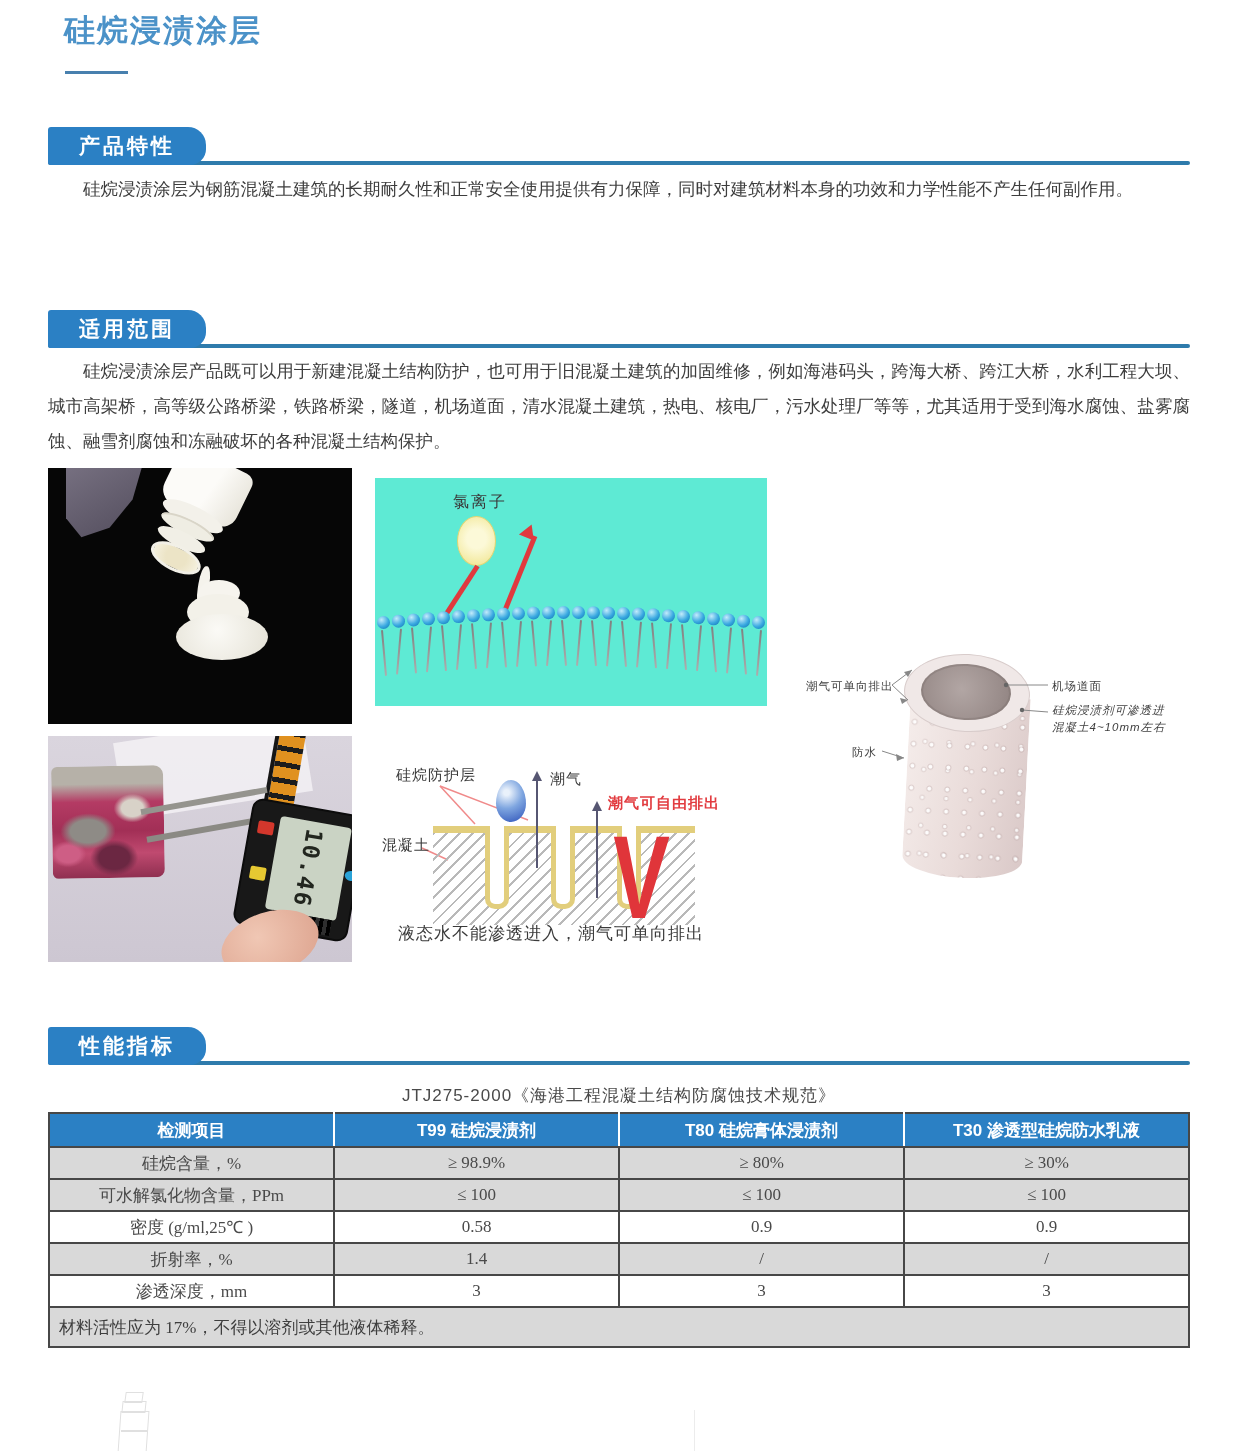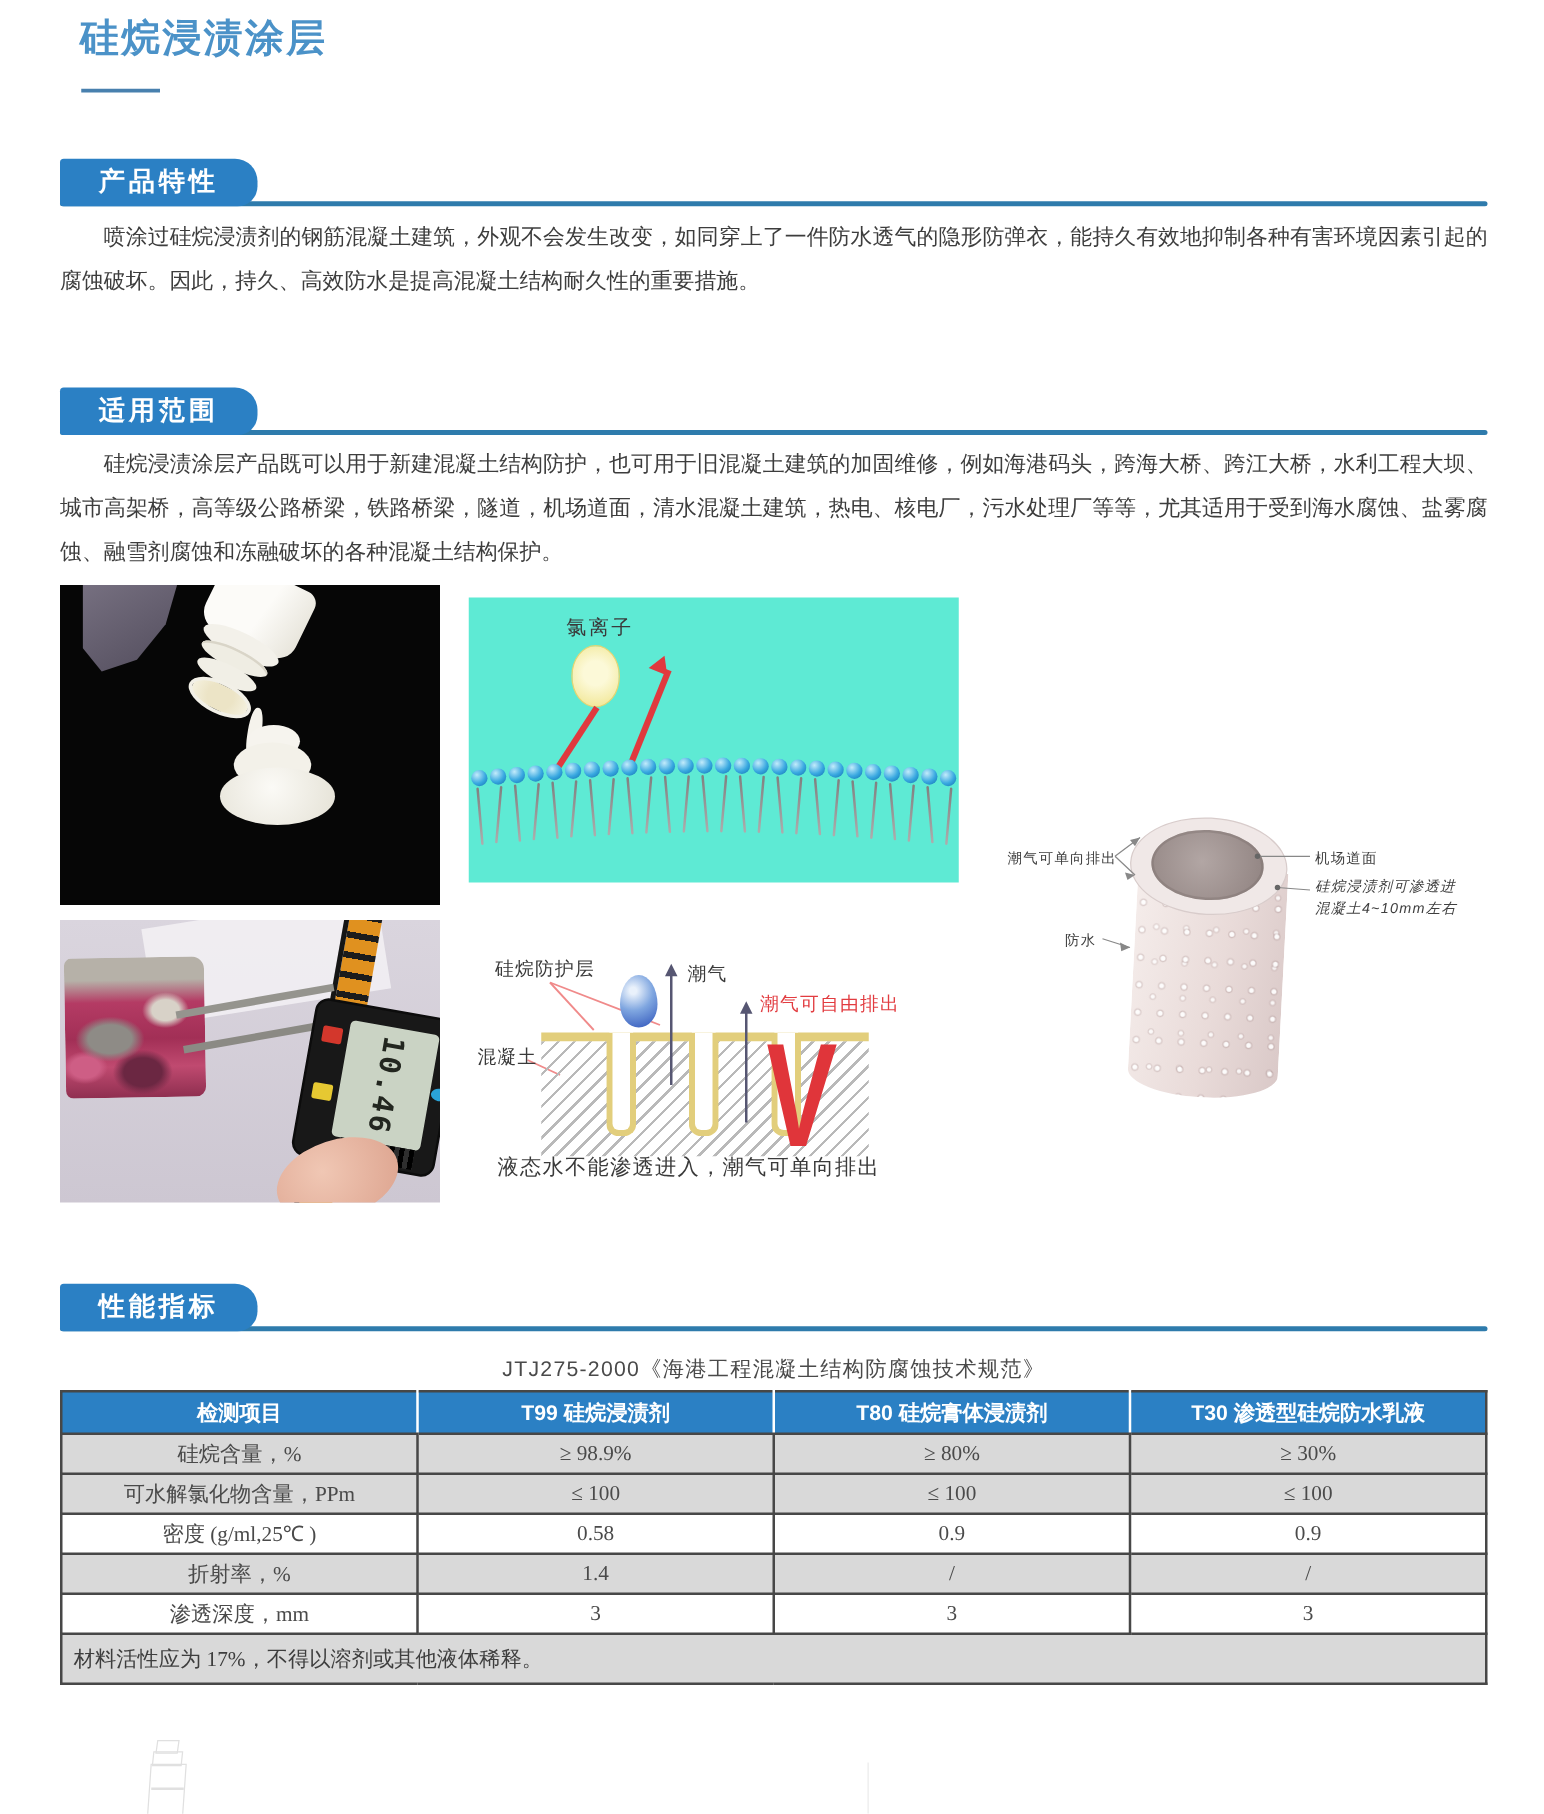--- a/index.html
+++ b/index.html
@@ -96,21 +96,21 @@
                 border-left:5px solid #e2ce7c;border-right:5px solid #e2ce7c;border-bottom:5px solid #e2ce7c;
                 border-radius:0 0 10px 10px;}
   .droplet{left:118px;top:32px;width:30px;height:42px;
            border-radius:50% 50% 50% 50%/56% 56% 44% 44%;
            background:radial-gradient(circle at 35% 30%,#e9f1fb 8%,#7fa6e0 45%,#2b50b8);}
   .arrow-up{width:2px;background:#565672;}
   .arrow-up::before{content:"";position:absolute;left:-4px;top:-9px;border-left:5px solid transparent;
                     border-right:5px solid transparent;border-bottom:10px solid #565672;}
   .a1{left:158px;top:32px;height:88px;}
   .a2{left:218px;top:62px;height:88px;}
-  .free-exit{left:230px;top:46px;font-size:15px;font-weight:normal;color:#e23c40;letter-spacing:1px;}
+  .free-exit{left:230px;top:46px;font-size:15px;font-weight:bold;color:#e23c40;letter-spacing:1px;}
   .big-v{left:236px;top:70px;font-size:118px;line-height:1;font-weight:bold;color:#e0353a;
          transform:scaleX(.72) skewX(-3deg);transform-origin:left top;}
   .pore-caption{left:20px;top:174px;font-size:17px;color:#3a3a3a;letter-spacing:1px;}
 
   
   .fig-cylinder{left:800px;top:638px;width:378px;height:312px;background:#fff;overflow:hidden;}
   .cyl-body{left:106px;top:58px;width:120px;height:182px;border-radius:0 0 60px 60px/0 0 20px 20px;
             transform:rotate(3deg);
             background-image:
               radial-gradient(circle at 30% 30%,rgba(255,255,255,.9) 0 1.5px,rgba(150,120,120,.28) 2.5px,transparent 3.5px),
@@ -150,21 +150,21 @@
 <body>
 
 <div class="abs page-title">硅烷浸渍涂层</div>
 <div class="abs title-underline"></div>
 
 <div class="abs section" style="top:127px;">
   <div class="sec-rule"></div>
   <div class="sec-badge">产品特性</div>
 </div>
 <div class="abs body-text" style="top:172px;">
-  <p>喷涂过硅烷浸渍剂的钢筋混凝土建筑，外观不会发生改变，如同穿上了一件防水透气的隐形防弹衣，能持久有效地抑制各种有害环境因素引起的腐蚀破坏。因此，持久、高效防水是提高混凝土结构耐久性的重要措施。</p>
+  <p>硅烷浸渍涂层为钢筋混凝土建筑的长期耐久性和正常安全使用提供有力保障，同时对建筑材料本身的功效和力学性能不产生任何副作用。</p>
 </div>
 
 <div class="abs section" style="top:310px;">
   <div class="sec-rule"></div>
   <div class="sec-badge">适用范围</div>
 </div>
 <div class="abs body-text" style="top:354px;">
   <p>硅烷浸渍涂层产品既可以用于新建混凝土结构防护，也可用于旧混凝土建筑的加固维修，例如海港码头，跨海大桥、跨江大桥，水利工程大坝、城市高架桥，高等级公路桥梁，铁路桥梁，隧道，机场道面，清水混凝土建筑，热电、核电厂，污水处理厂等等，尤其适用于受到海水腐蚀、盐雾腐蚀、融雪剂腐蚀和冻融破坏的各种混凝土结构保护。</p>
 </div>
 

